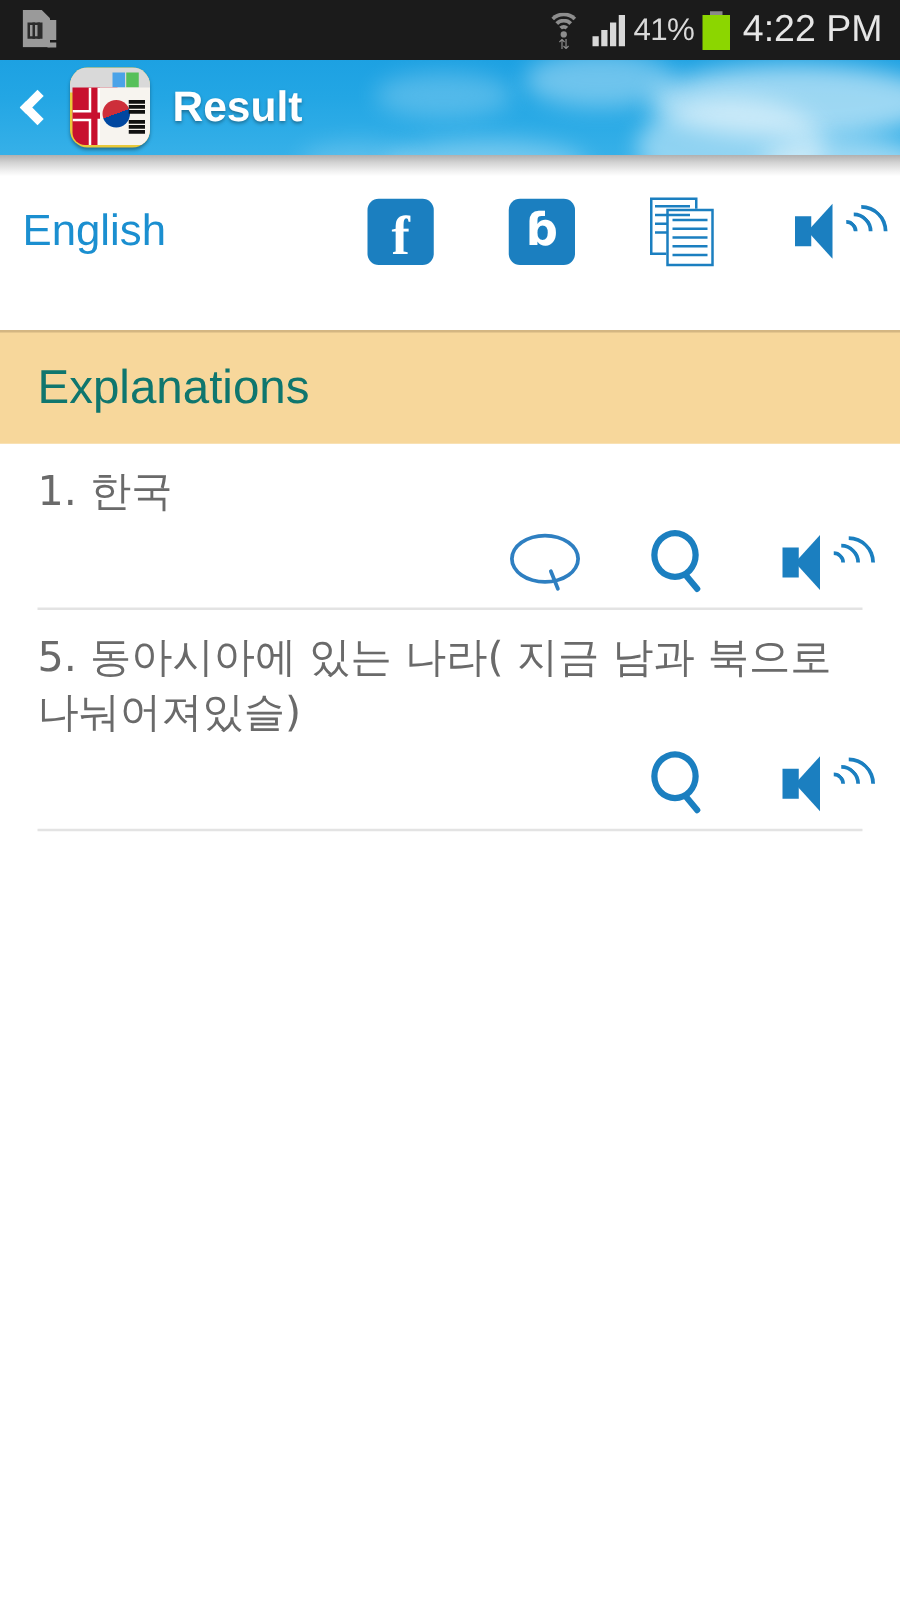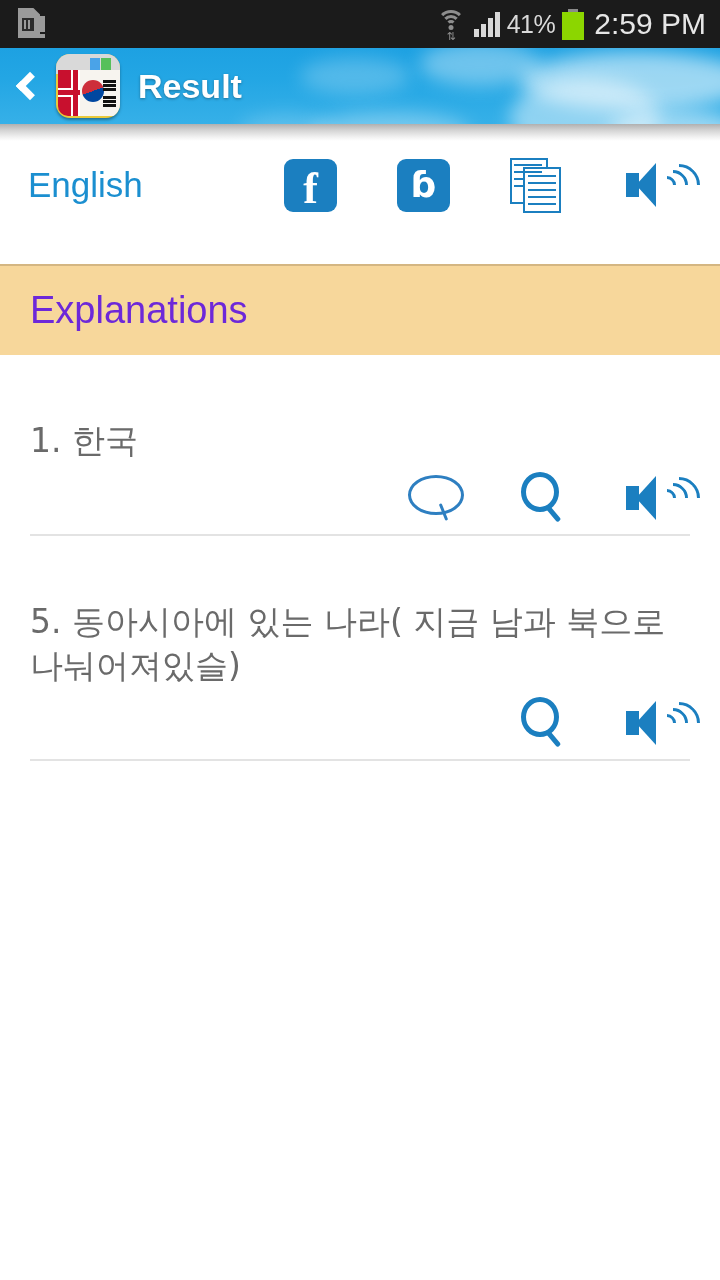--- a/index.html
+++ b/index.html
@@ -138,21 +138,21 @@
     color:#ffffff; font-size:34px; font-weight:bold;
     text-shadow:0 1px 3px rgba(0,0,0,.35);
   }
   .appbar-shadow{
     width:100%; height:17px;
     background:linear-gradient(180deg,#b0b0b0 0%,#d2d2d2 35%,#f0f0f0 75%,#ffffff 100%);
   }
 
   
   .share-row{
-    height:88px; display:flex; align-items:center; padding:0 28px;
+    height:88px; display:flex; align-items:center; padding:0 18px;
   }
   .lang-label{ color:#1b8fd0; font-size:35px; letter-spacing:0px; }
   .share-icons{ margin-left:auto; display:flex; align-items:center; gap:60px; padding-right:4px; }
 
   .sq-icon{
     width:53px; height:53px; border-radius:9px; background:#1b7fc0;
     display:flex; align-items:center; justify-content:center;
     color:#fff; cursor:pointer;
   }
   .fb-f{
@@ -196,29 +196,28 @@
   .pos-label{ color:#1b8fd0; font-size:36px; padding-top:26px; line-height:1.1; }
   .pos-value{ color:#4a4a4a; font-size:33px; padding-top:26px; line-height:1.1; }
 
   
   .banner{
     margin-top:35px; height:91px; width:100%;
     background:#f7d79b;
     border-top:2px solid #d4b682;
     display:flex; align-items:center; padding-left:30px;
   }
-  .banner-title{ color:#6d28d9; font-size:38px; letter-spacing:0px; }
+  .banner-title{ color:#0f766e; font-size:38px; letter-spacing:0px; }
 
   
   .entries{ padding:0 30px; }
   .entry{ padding-top:16px; }
   .entry-text{
     font-size:33px; color:#6a6a6a; line-height:1.35;
     font-family:"DejaVu Sans","Liberation Sans",sans-serif;
-    margin-top:48px;
   }
   .entry-actions{
     display:flex; align-items:center; justify-content:flex-end;
     gap:55px; padding:8px 2px 10px 0; min-height:62px;
   }
   .entry-divider{ height:2px; background:#e3e3e3; width:100%; }
 
   .bubble{ position:relative; width:58px; height:46px; cursor:pointer; }
   .bubble .oval{
     position:absolute; left:0; top:0; width:56px; height:40px;
@@ -266,21 +265,21 @@
         <i></i>
           <i></i>
           <i></i>
           <i></i>
       </div>
       <div class="batt-pct">41%</div>
       <div class="battery">
         <div class="cap"></div>
           <div class="shell"></div>
       </div>
-      <div class="clock">2:59 PM</div>
+      <div class="clock">4:22 PM</div>
     </div>
   </div>
 
   <div class="appbar">
     <div class="cloud c1"></div>
       <div class="cloud c2"></div>
       <div class="cloud c3"></div>
     <div class="cloud c4"></div>
       <div class="cloud c5"></div>
       <div class="cloud c6"></div>

